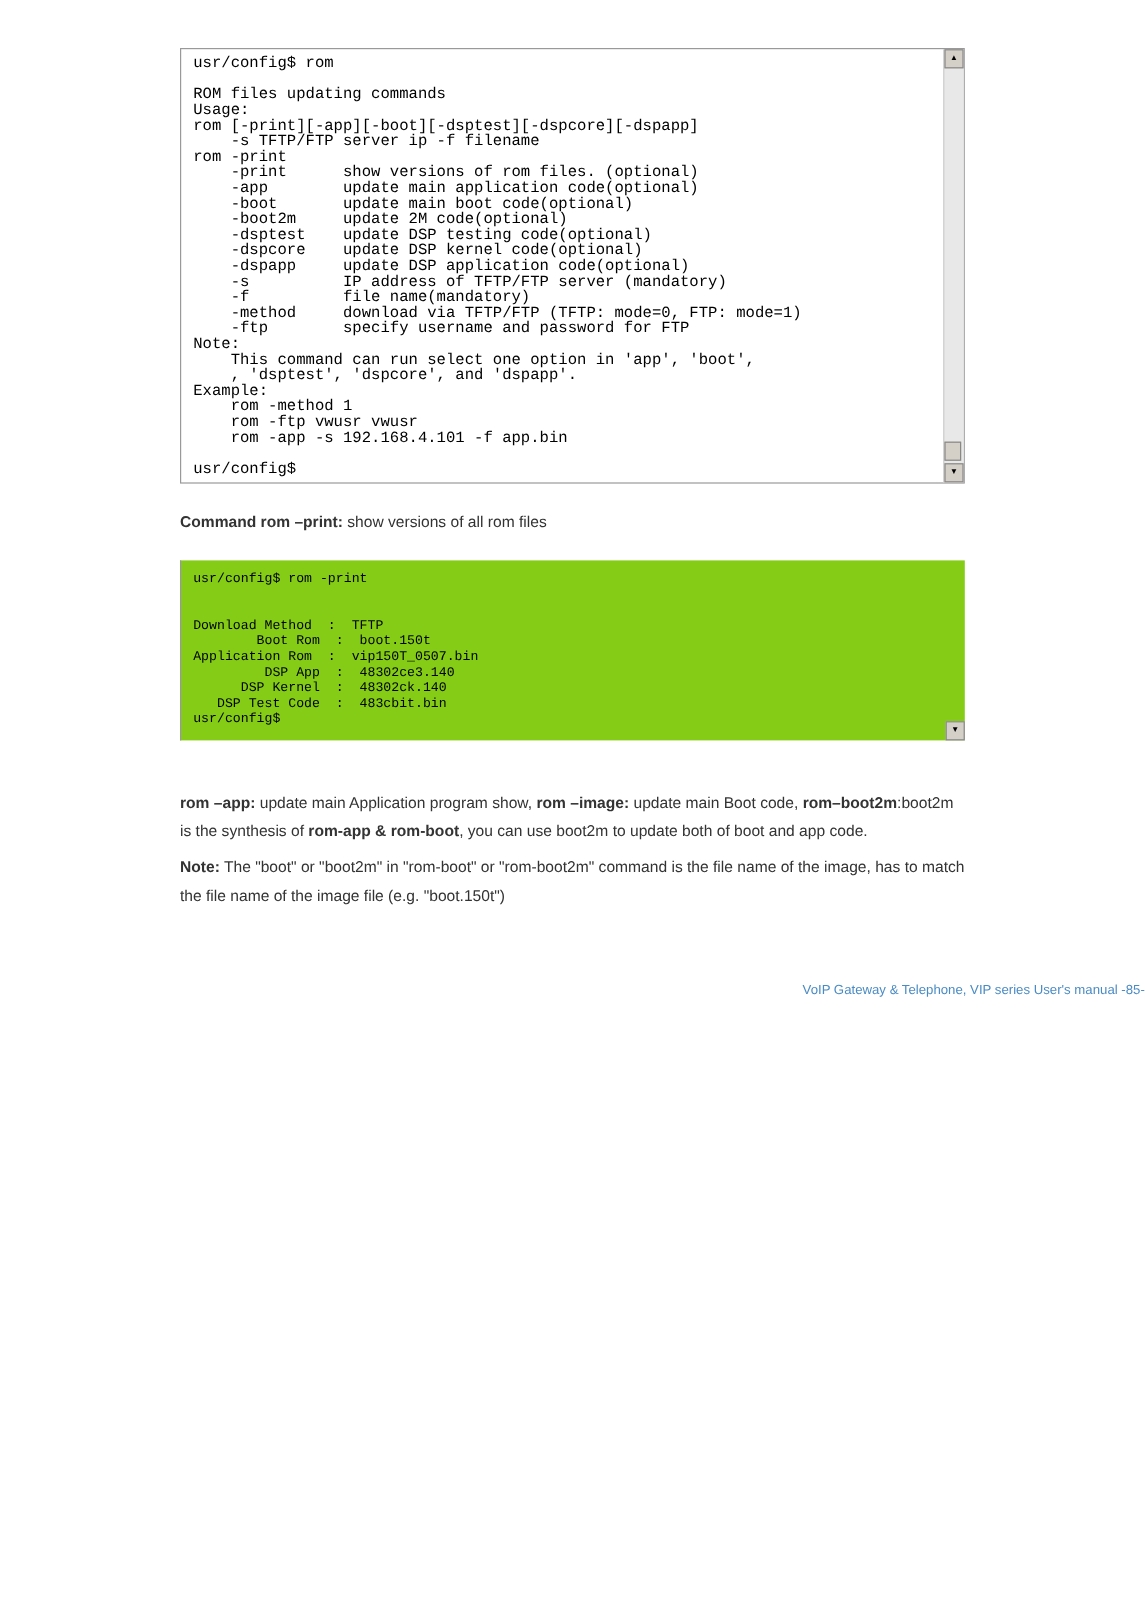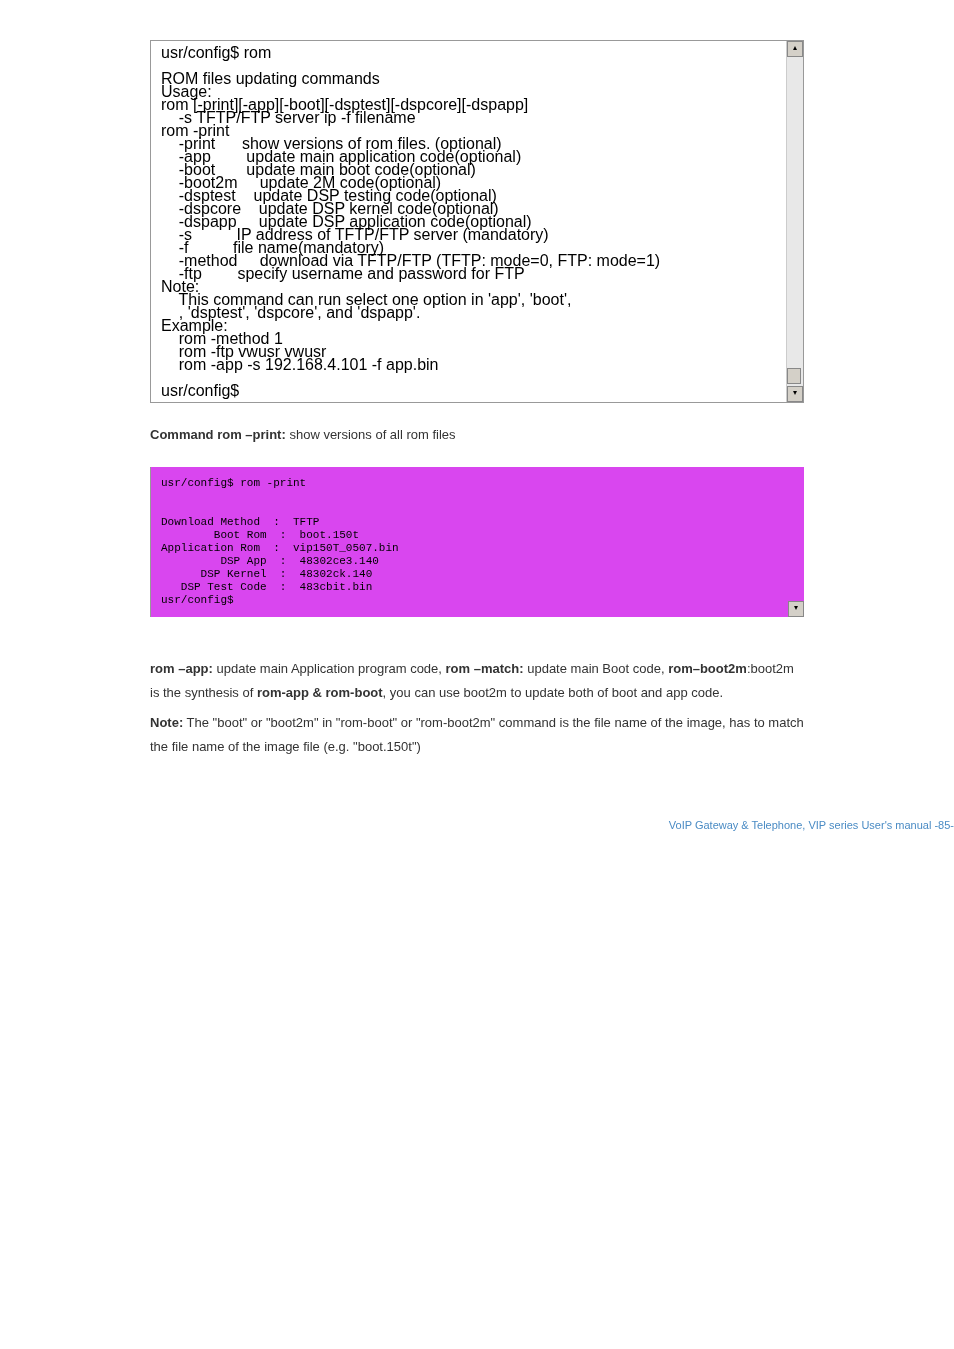--- a/index.html
+++ b/index.html
@@ -10,22 +10,22 @@
       width: 954px;
     }
     .terminal-container {
       margin: 40px 150px 20px 150px;
       border: 1px solid #999;
       position: relative;
       background: #ffffff;
     }
     .terminal-content {
       padding: 5px 10px;
-      font-family: Liberation Sans, sans-serif;
-      font-size: 16px;
+      font-family: Liberation Mono, monospace;
+      font-size: 13px;
       line-height: 13px;
       white-space: pre;
       color: #000;
     }
     .scrollbar {
       position: absolute;
       right: 0;
       top: 0;
       bottom: 0;
       width: 16px;
@@ -50,21 +50,21 @@
       height: 16px;
       background: #d4d0c8;
       border: 1px solid #888;
       box-sizing: border-box;
       left: 0;
     }
     .terminal2 {
       margin: 20px 150px;
       border-left: 1px solid #999;
       position: relative;
-      background: #d946ef;
+      background: #84cc16;
     }
     .terminal2-content {
       padding: 10px 10px;
       font-family: "Courier New", monospace;
       font-size: 11px;
       line-height: 13px;
       white-space: pre;
       color: #000;
     }
     .scrollbar2 {
@@ -153,20 +153,20 @@
       DSP Kernel  :  48302ck.140
    DSP Test Code  :  483cbit.bin
 usr/config$</div>
   <div class="scrollbar2">
     <div class="scroll-btn" style="position:absolute;bottom:0;">▾</div>
   </div>
 </div>
 
 <div class="body-text instruction-block">
   <p>
-    <span class="bold">rom –app: </span><span>update main Application program code, </span><span class="bold">rom –match: </span><span>update main Boot code, </span><span class="bold">rom–boot2m</span><span>:boot2m is </span><span>the synthesis of </span><span class="bold">rom-app &amp; rom-boot</span><span>, you can use boot2m to update both of boot and app code.</span>
+    <span class="bold">rom –app: </span><span>update main Application program show, </span><span class="bold">rom –image: </span><span>update main Boot code, </span><span class="bold">rom–boot2m</span><span>:boot2m is </span><span>the synthesis of </span><span class="bold">rom-app &amp; rom-boot</span><span>, you can use boot2m to update both of boot and app code.</span>
   </p>
   <p>
     <span class="bold">Note:</span> <span>The "boot" or "boot2m" in "rom-boot" or "rom-boot2m" command is the file name of the image, has to match the file name of the image file (e.g. "boot.150t")</span>
   </p>
 </div>
 
 <div class="footer">VoIP Gateway &amp; Telephone, VIP series User's manual -85-</div>
 
 </body></html>

